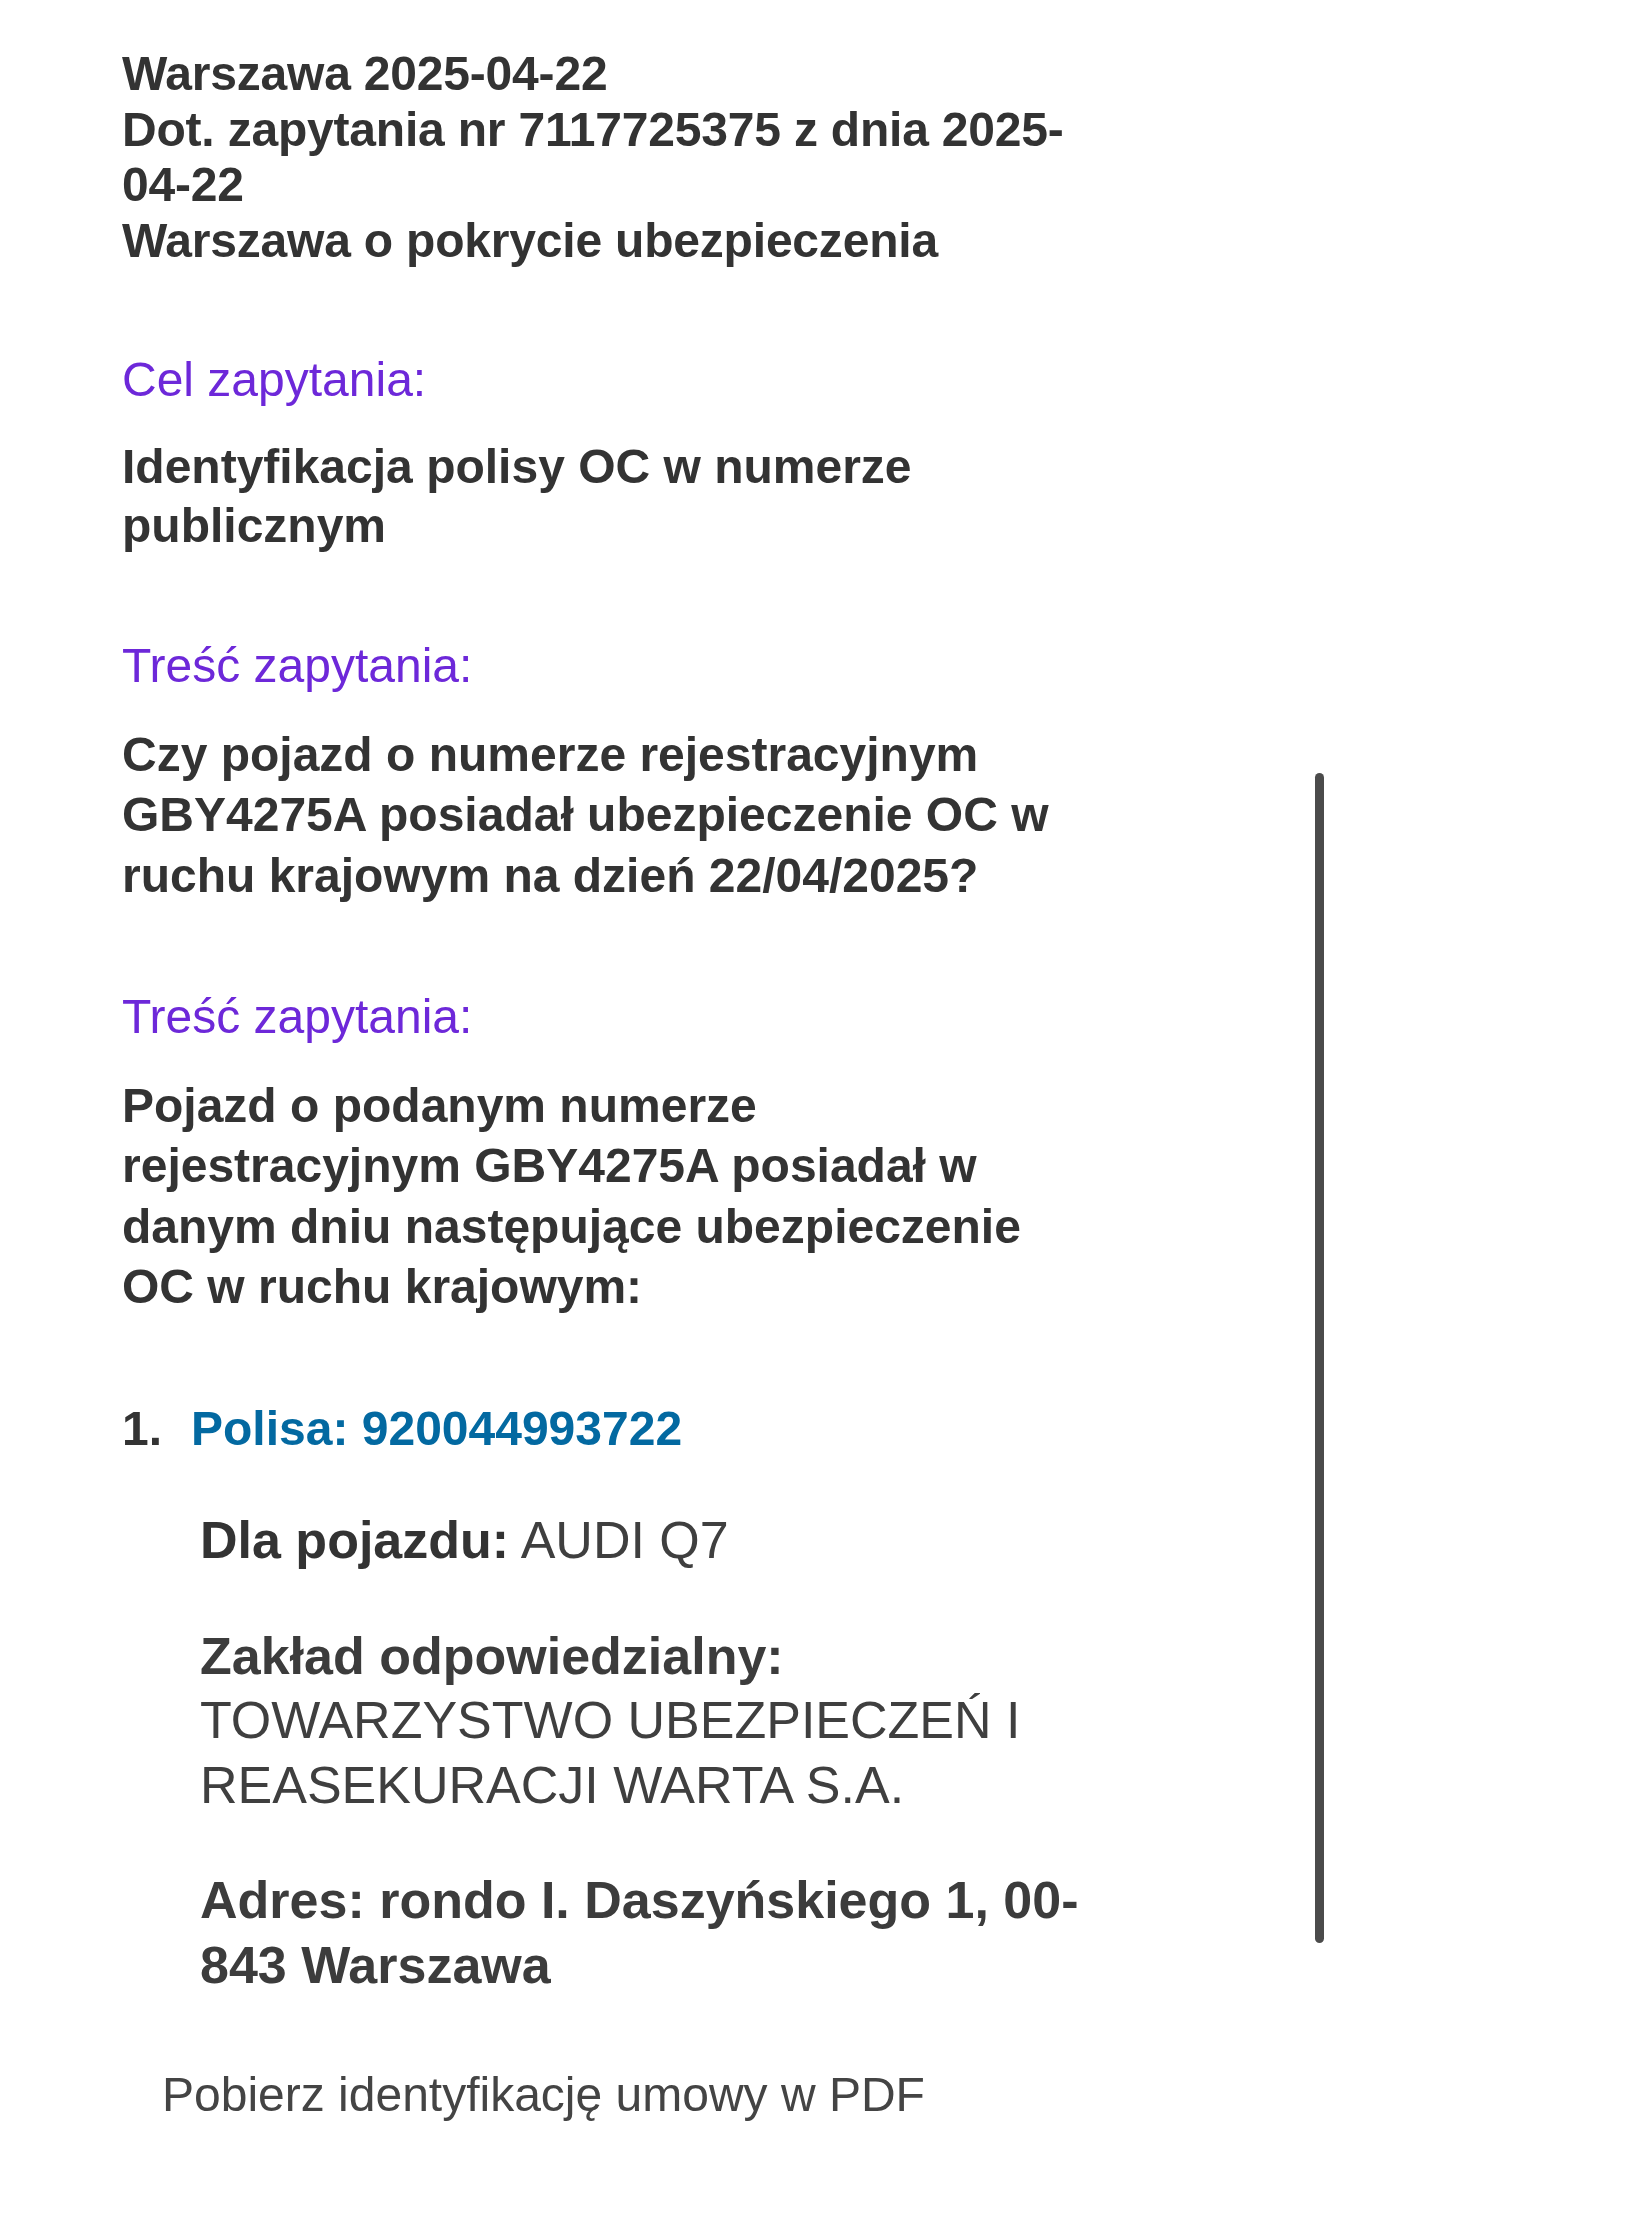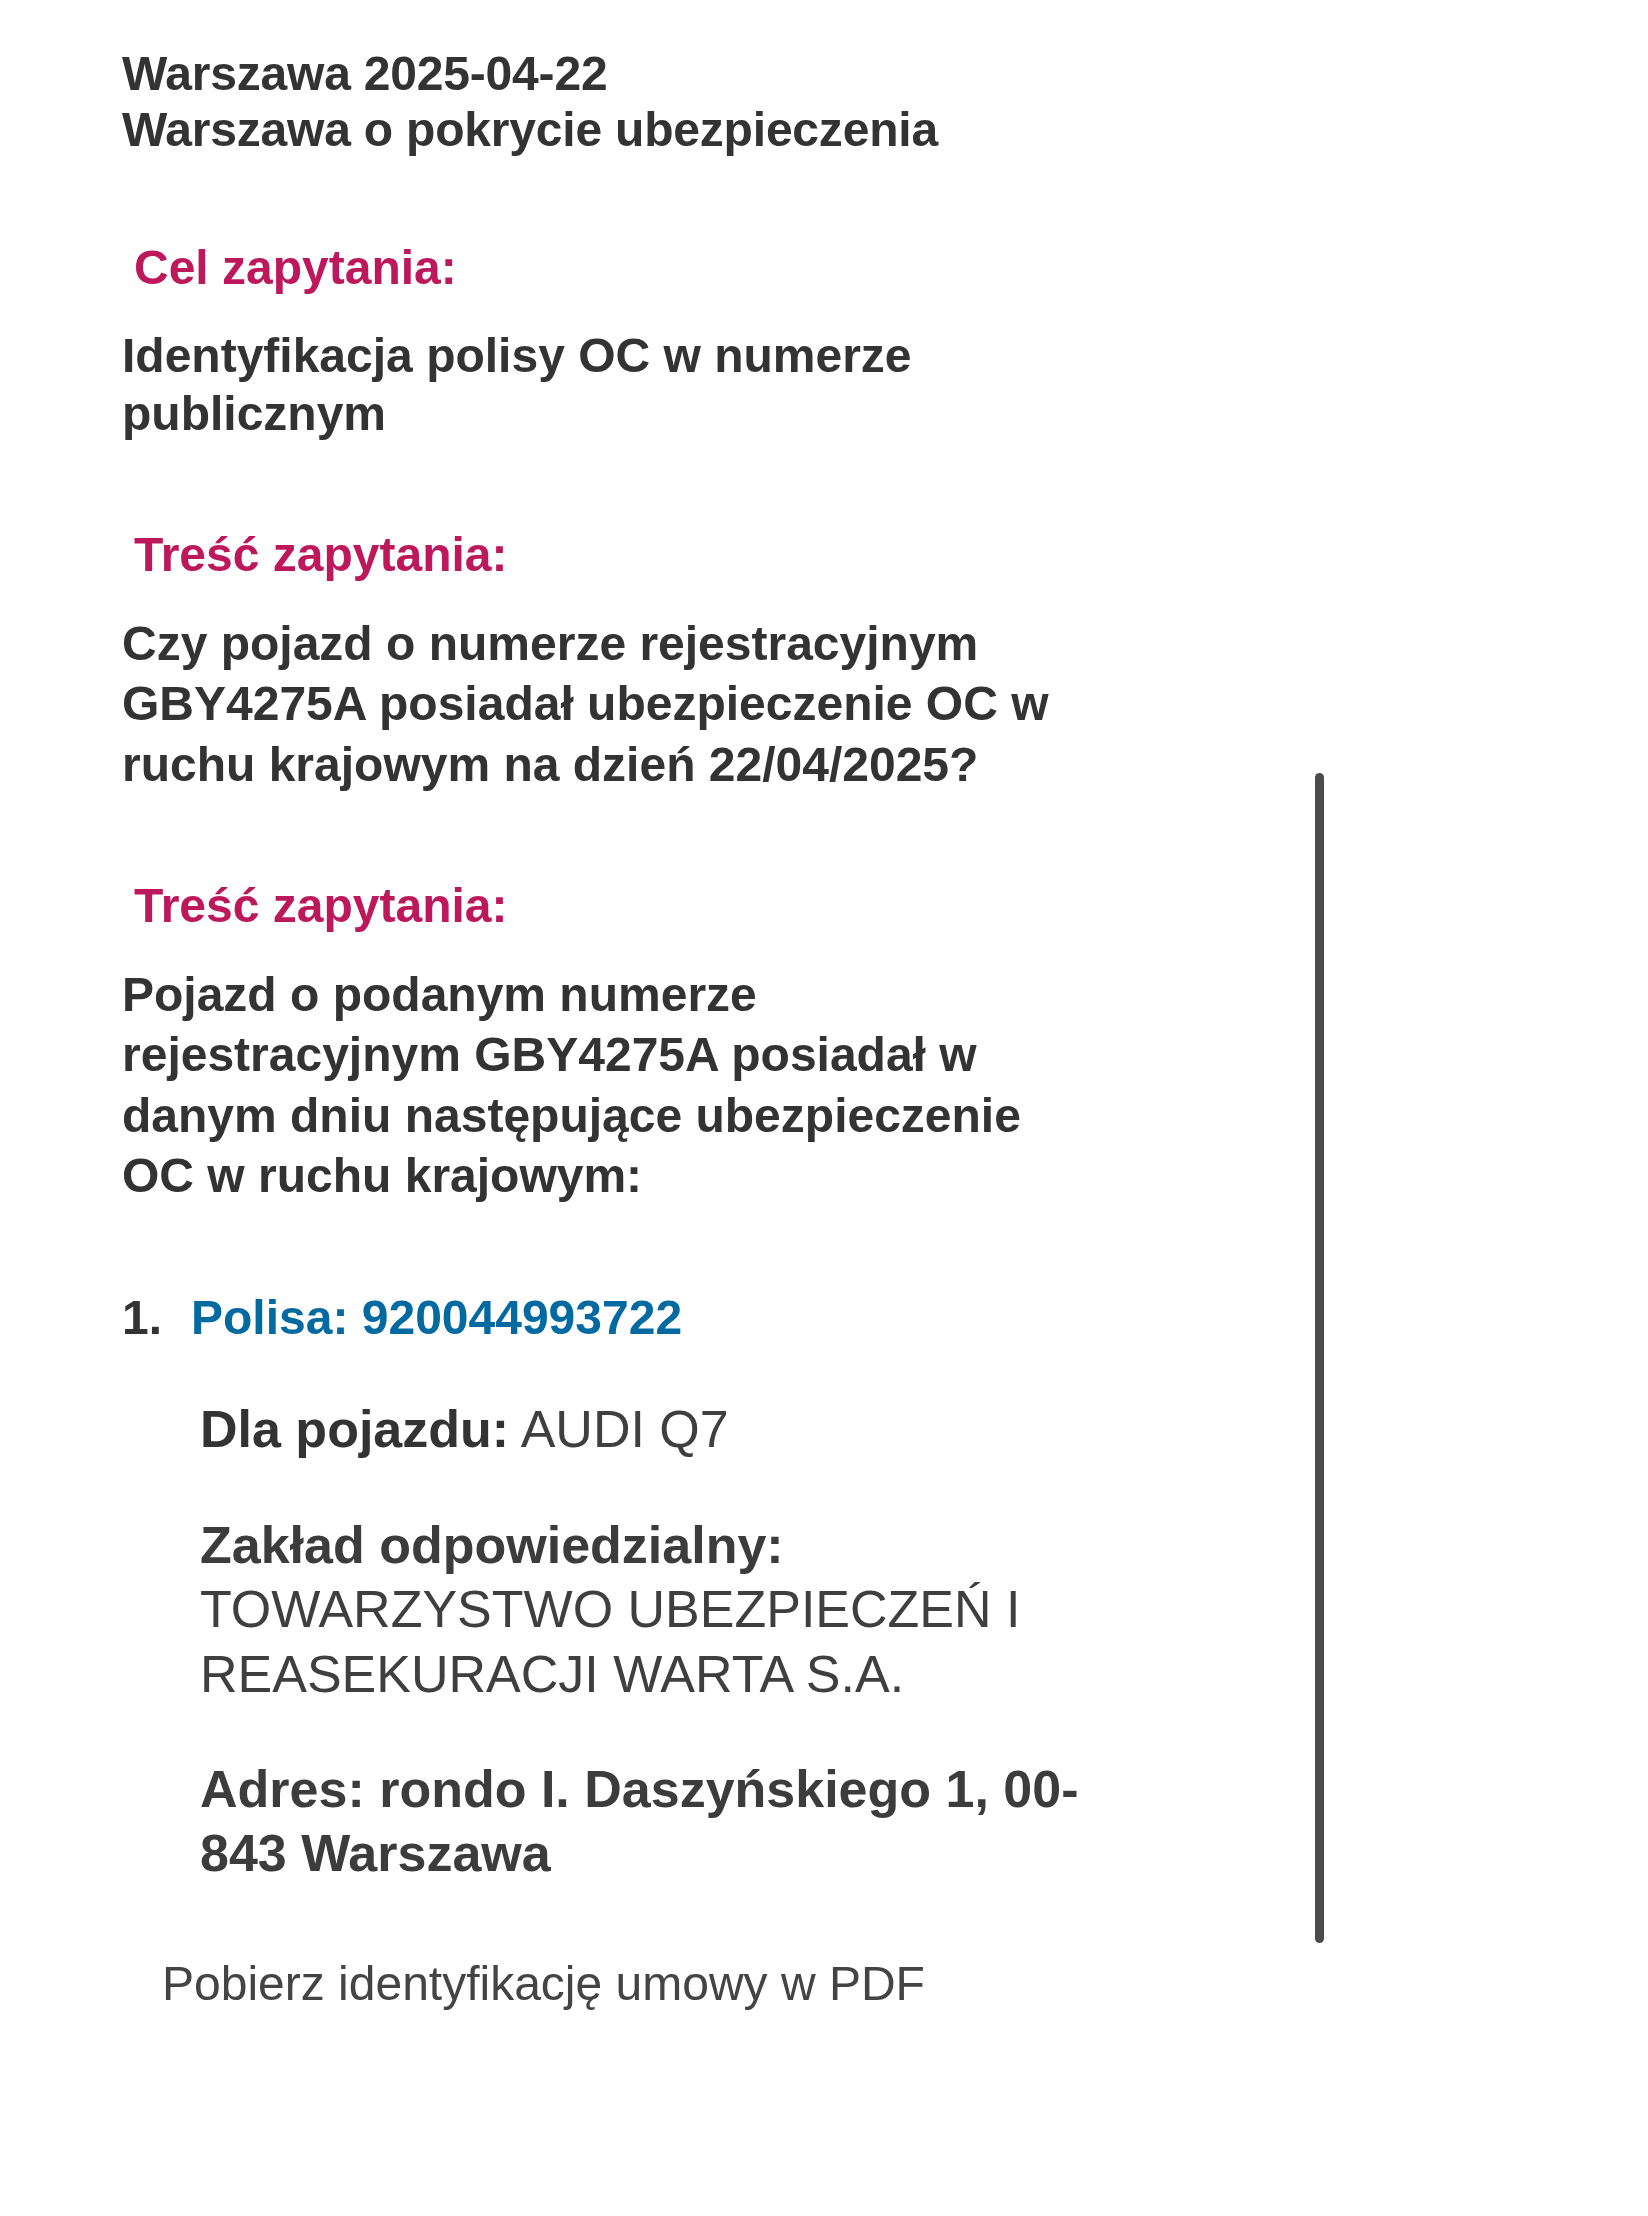--- a/index.html
+++ b/index.html
@@ -47,23 +47,22 @@
 
   .spacer-sm { height: 30px; }
   .spacer-lg { height: 69px; }
   .spacer-xl { height: 82px; }
 
   .head-block .line { margin: 0; }
 
   .label {
     font-size: 48px;
     line-height: 1.2;
-    color: #be185d;
-    font-weight: 700;
-    margin-left: 12px;
+    color: #6d28d9;
+    font-weight: 400;
   }
 
   .value-strong {
     font-size: 48px;
     line-height: 1.22;
     font-weight: 700;
     color: #333333;
   }
 
   .para {
@@ -134,20 +133,21 @@
 </style>
 </head>
 <body>
 
 <div class="page">
 
   <div class="content">
 
     <div class="head-block">
       <div class="line bold">Warszawa 2025-04-22</div>
+      <div class="line bold">Dot. zapytania nr 7117725375 z dnia 2025-04-22</div>
       <div class="line bold">Warszawa o pokrycie ubezpieczenia</div>
     </div>
 
     <div class="spacer-xl"></div>
 
     <div>
       <div class="label">Cel zapytania:</div>
       <div class="spacer-sm"></div>
       <div class="value-strong">Identyfikacja polisy OC w numerze publicznym</div>
     </div>

